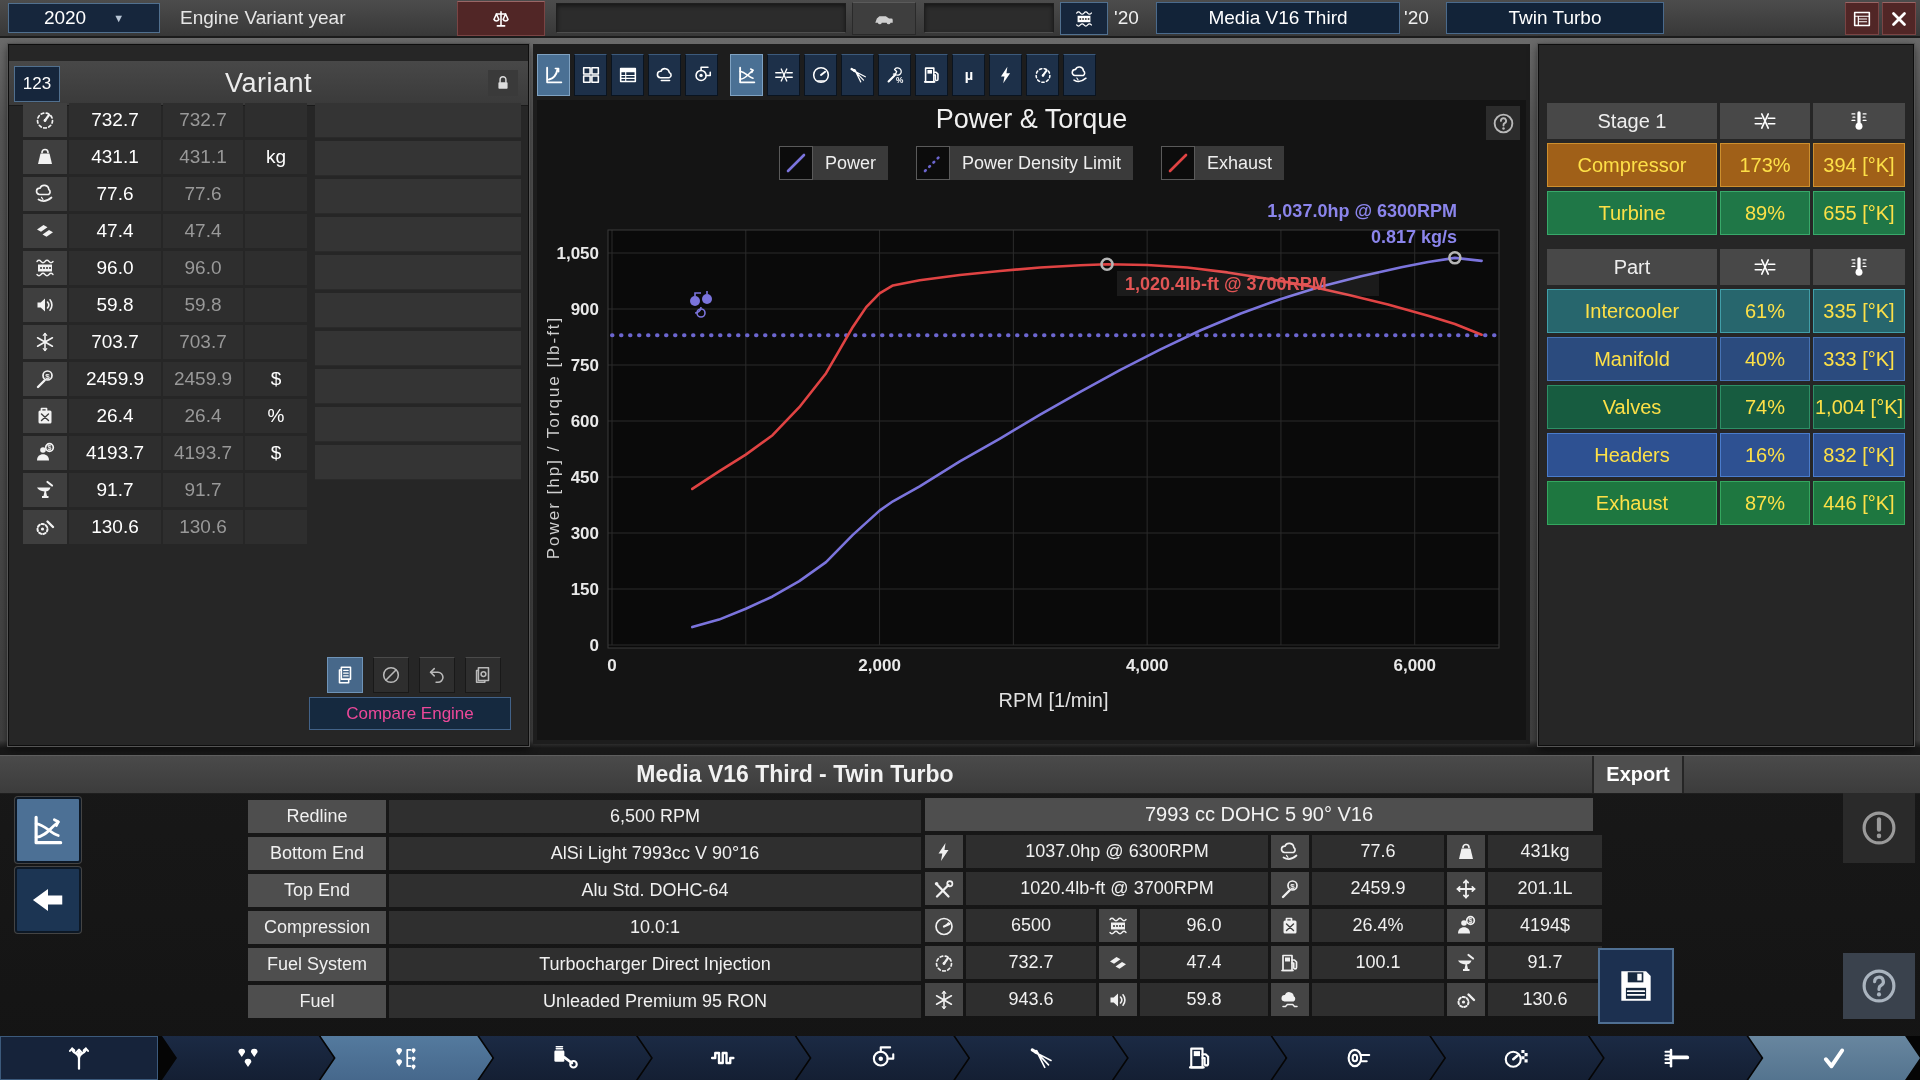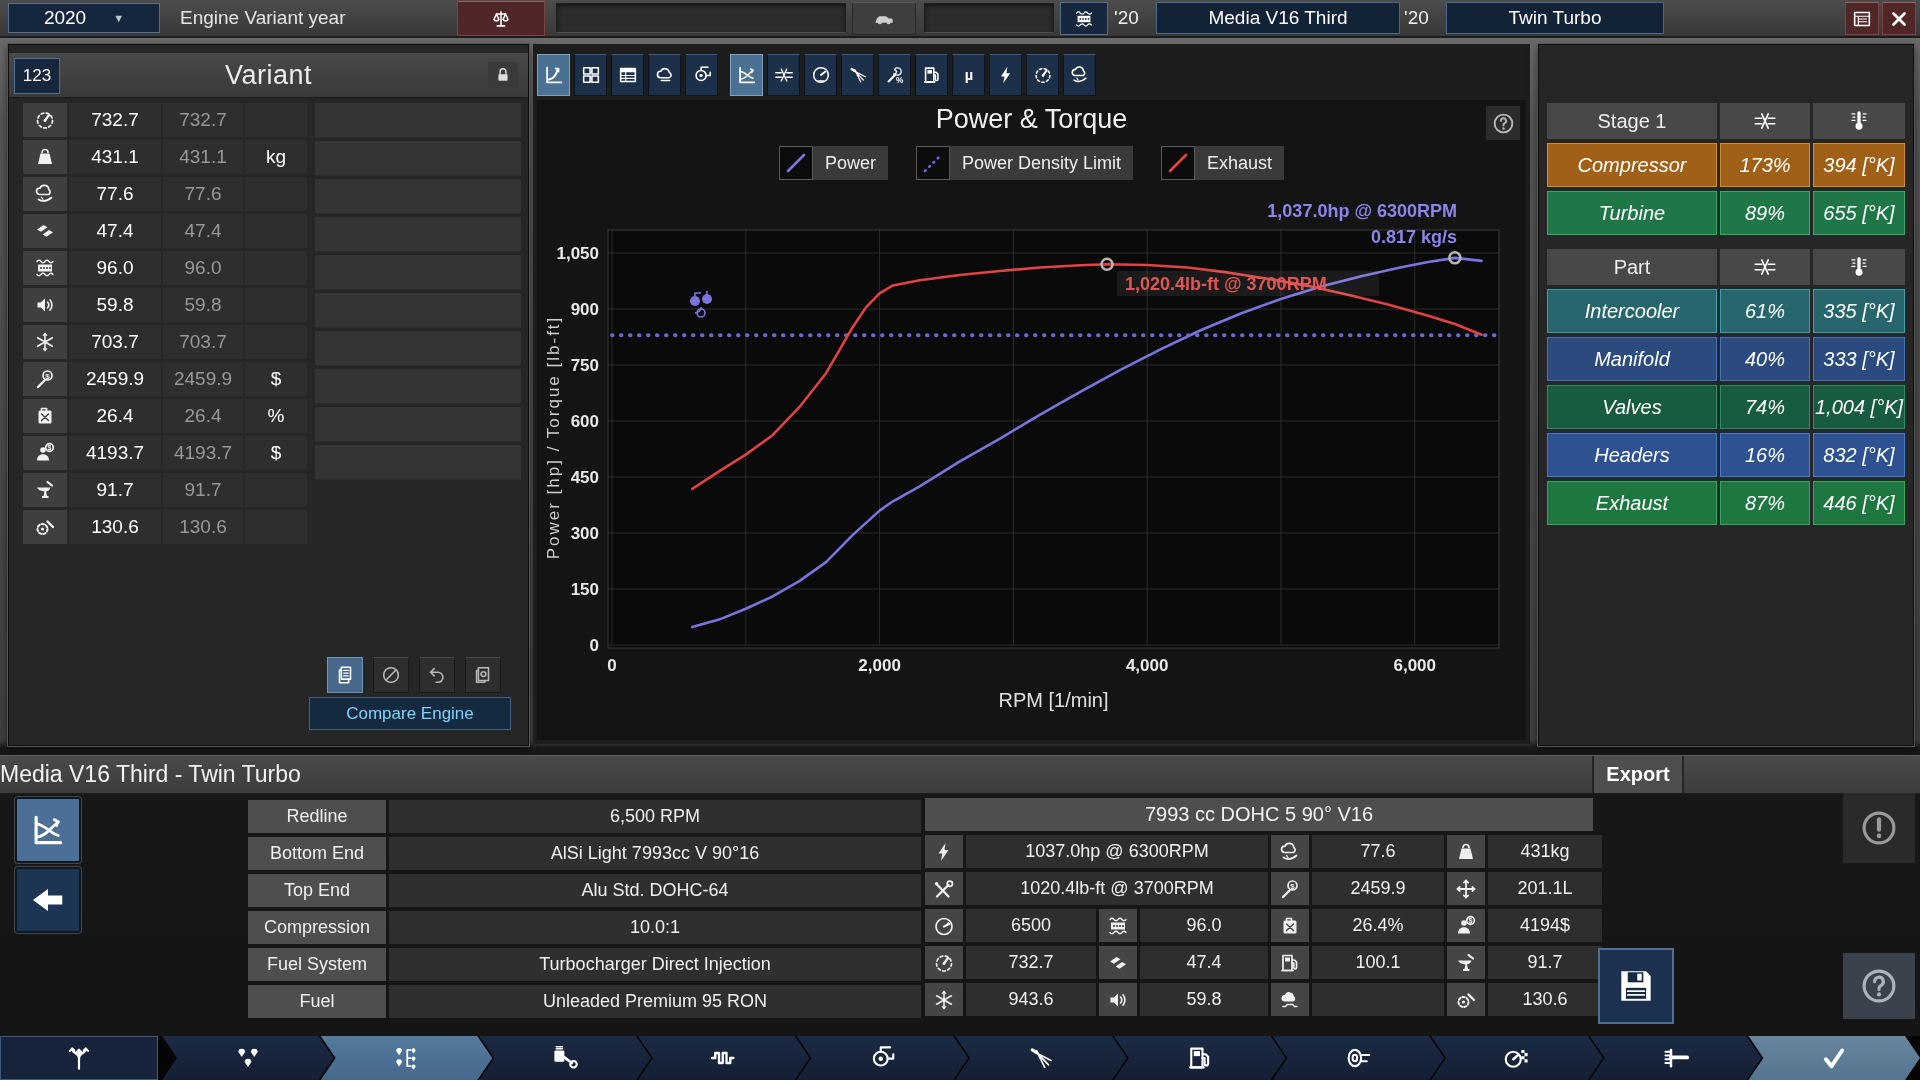--- a/index.html
+++ b/index.html
@@ -23,37 +23,37 @@
   .top-tab{top:2px;height:30px;background:#122338;border:1px solid #4a6a8c;display:flex;align-items:center;justify-content:center;font-size:19px;color:#fff;}
   .btn-list{left:1845px;top:2px;width:32px;height:31px;}
   .btn-close{left:1882px;top:2px;width:32px;height:31px;font-weight:bold;}
   .gi{width:22px;height:22px;}
   .gi svg,.ic svg{width:100%;height:100%;display:block;stroke:currentColor;fill:none;stroke-width:1.7;stroke-linecap:round;stroke-linejoin:round;}
   
   .panel{background:#262626;border:1px solid #0d0d0d;box-shadow:0 0 0 1px #555, 0 3px 8px rgba(0,0,0,.6);}
   .left-panel{left:8px;top:44px;width:519px;height:700px;}
   .center-panel{left:533px;top:44px;width:997px;height:700px;background:#1d1d1d;}
   .right-panel{left:1538px;top:44px;width:374px;height:700px;}
-  .panel-header{left:0;top:8px;right:0;height:44px;background:linear-gradient(#484848,#3a3a3a);border-bottom:1px solid #1a1a1a;}
+  .panel-header{left:0;top:16px;right:0;height:44px;background:linear-gradient(#484848,#3a3a3a);border-bottom:1px solid #1a1a1a;}
   .panel-title{width:100%;text-align:center;line-height:44px;font-size:27px;color:#ececec;letter-spacing:.5px;}
   .badge-123{left:5px;top:5px;width:44px;height:34px;background:#16263c;border:1px solid #51708f;color:#fff;display:flex;align-items:center;justify-content:center;font-size:17px;}
   .lock-tile{right:10px;top:9px;width:30px;height:26px;background:#3a3a3a;color:#ddd;display:flex;align-items:center;justify-content:center;}
   .lock-tile .gi{width:20px;height:20px;}
   
   .vrow{display:grid;grid-template-columns:44px 92px 80px 62px;gap:2px;height:34px;margin-bottom:3px;}
   .vrow>div{display:flex;align-items:center;justify-content:center;font-size:19px;}
   .vcell-icon{background:#3f3f3f;color:#f2f2f2;}
   .vcell{background:#2e2e2e;color:#fff;}
   .vcell.dim{color:#999;}
   .vcell-icon .ic{width:24px;height:24px;}
   .stripe{height:34px;margin-bottom:3px;background:#343434;border-bottom:1px solid #2a2a2a;}
   .mini-btn{width:34px;height:34px;background:#2e2e2e;border:1px solid #191919;border-top-color:#4a4a4a;color:#b9b9b9;display:flex;align-items:center;justify-content:center;}
   .mini-btn.sel{background:#47688a;border-color:#6f94b8;color:#fff;}
   .mini-btn .ic{width:22px;height:22px;}
-  .compare-btn{left:300px;top:652px;width:200px;height:31px;background:#15293f;border:1px solid #426288;color:#7dd3fc;font-size:17px;display:flex;align-items:center;justify-content:center;}
+  .compare-btn{left:300px;top:652px;width:200px;height:31px;background:#15293f;border:1px solid #426288;color:#ec4899;font-size:17px;display:flex;align-items:center;justify-content:center;}
   
   .toolbar{left:4px;top:10px;height:40px;display:flex;gap:12px;}
   .tb-group{display:flex;gap:4px;}
   .tool-btn{width:31px;height:40px;background:#1d3049;border:1px solid #0a1420;border-top-color:#3c5a7c;color:#fff;display:flex;align-items:center;justify-content:center;}
   .tool-btn.sel{background:#4a7094;border-color:#7fa2c2;}
   .tool-btn .ic{width:22px;height:22px;}
   
   .chart-card{left:4px;top:56px;width:989px;height:640px;background:#141414;}
   .chart-title{left:0;top:4px;width:100%;text-align:center;font-size:27px;color:#f0f0f0;}
   .legend{left:0;top:46px;width:100%;display:flex;justify-content:center;gap:28px;}
@@ -62,24 +62,24 @@
   .chip-label{padding:0 12px;display:flex;align-items:center;font-size:18px;color:#eee;}
   .help-tile{width:34px;height:34px;background:#2c2c2c;color:#b9b9b9;display:flex;align-items:center;justify-content:center;}
   .help-tile .ic{width:25px;height:25px;}
   
   .arrow-btn{top:5px;width:34px;height:34px;background:#16263c;border:1px solid #51708f;color:#fff;display:flex;align-items:center;justify-content:center;}
   .arrow-btn .ic{width:22px;height:22px;}
   .frow{display:grid;grid-template-columns:170px 90px 92px;gap:3px;margin-bottom:4px;}
   .frow>div{display:flex;align-items:center;justify-content:center;}
   .fhead>div{background:#484848;height:36px;font-size:20px;color:#eee;}
   .fhead .ic{width:26px;height:26px;color:#fff;}
-  .fdata>div{height:42px;font-size:20px;color:#ffffff;border:1px solid;font-style:italic;}
+  .fdata>div{height:42px;font-size:20px;color:#fde047;border:1px solid;}
   
   .bt-bar{left:0;top:11px;width:1920px;height:37px;background:linear-gradient(#4a4a4a,#3c3c3c);border-top:1px solid #5e5e5e;border-bottom:1px solid #1e1e1e;}
-  .bt-title{left:0;top:0;width:1590px;line-height:37px;font-size:23px;font-weight:normal;color:#f2f2f2;}
+  .bt-title{left:0;top:0;width:1590px;text-align:center;line-height:37px;font-size:23px;font-weight:bold;color:#f2f2f2;}
   .export-btn{left:1592px;top:0;width:88px;height:37px;background:#4e4e4e;border-left:2px solid #252525;border-right:2px solid #252525;display:flex;align-items:center;justify-content:center;font-size:20px;font-weight:bold;color:#fff;}
   .nav-btn{left:15px;width:62px;height:62px;border:2px solid #0d1825;border-radius:3px;color:#fff;display:flex;align-items:center;justify-content:center;box-shadow:0 0 0 1px #444;}
   .nav-btn .ic{width:38px;height:38px;}
   .nav-graph{top:53px;background:#4c7095;}
   .nav-back{top:123px;background:#1c3553;}
   .srow{display:grid;grid-template-columns:138px 532px;gap:3px;height:33px;margin-bottom:4px;}
   .srow>div{display:flex;align-items:center;justify-content:center;font-size:18px;color:#f0f0f0;}
   .s-label{background:#4e4e4e;}
   .s-value{background:#2f2f2f;}
   .stats{width:668px;}

